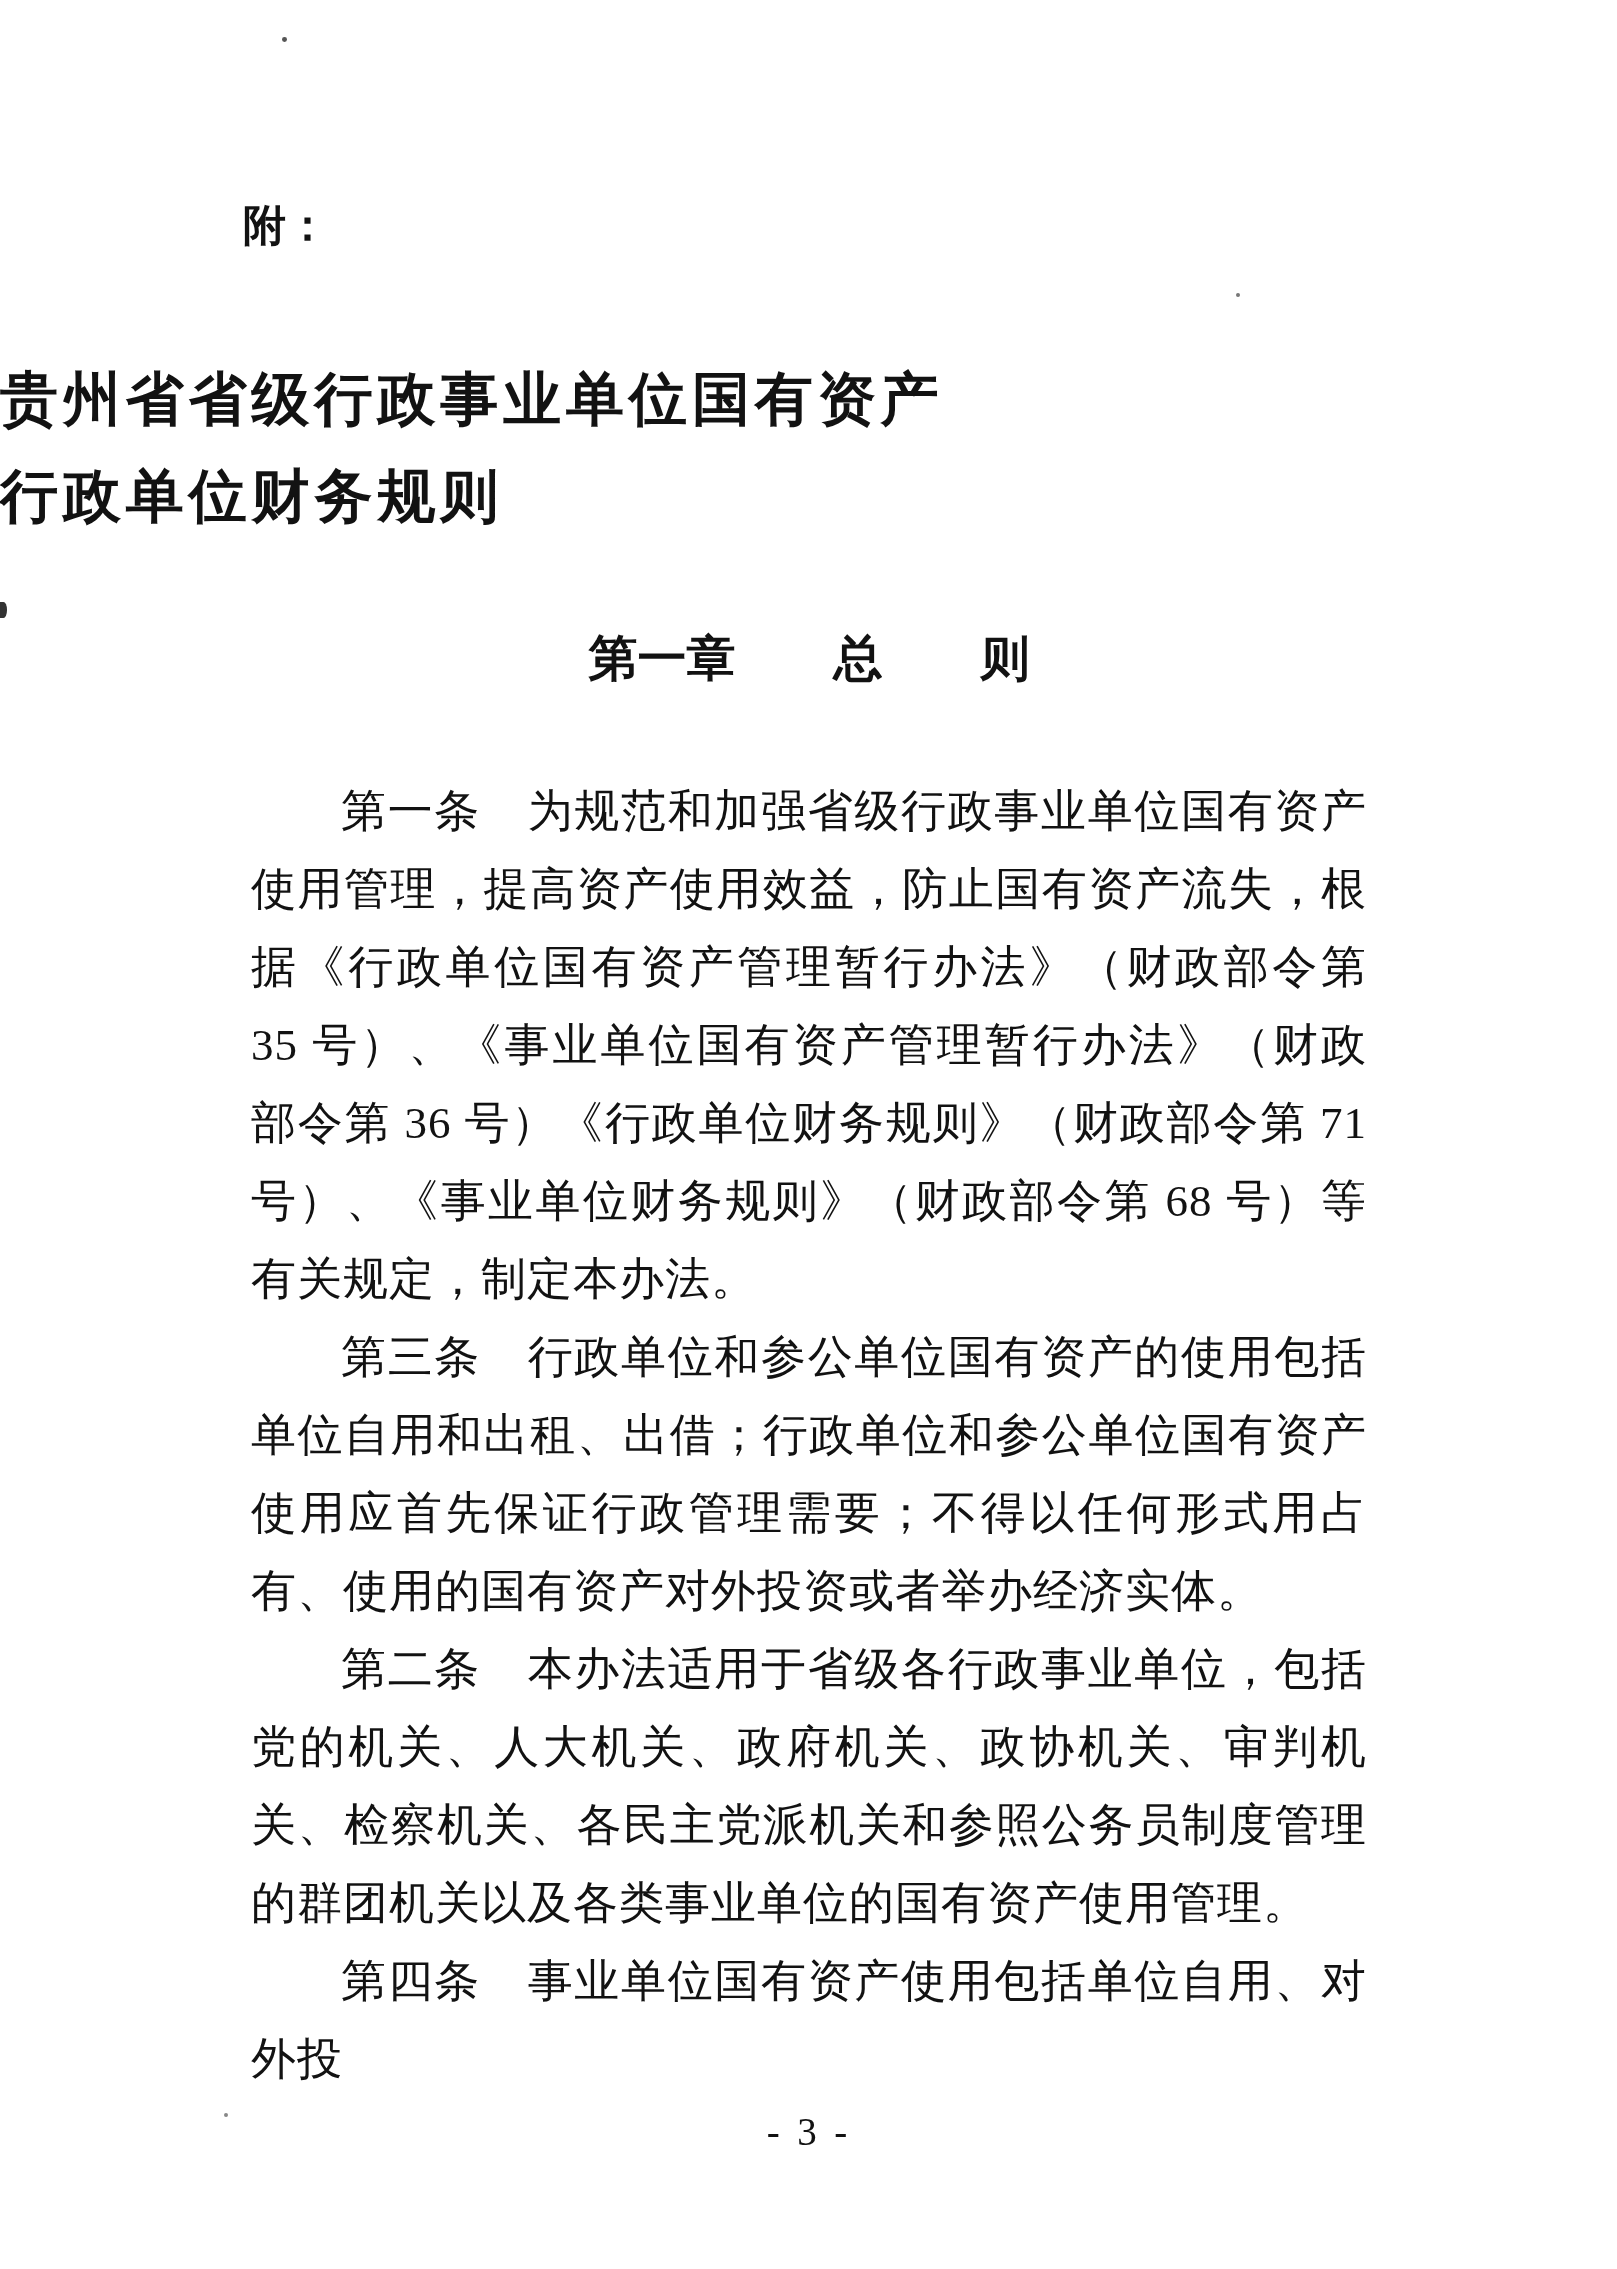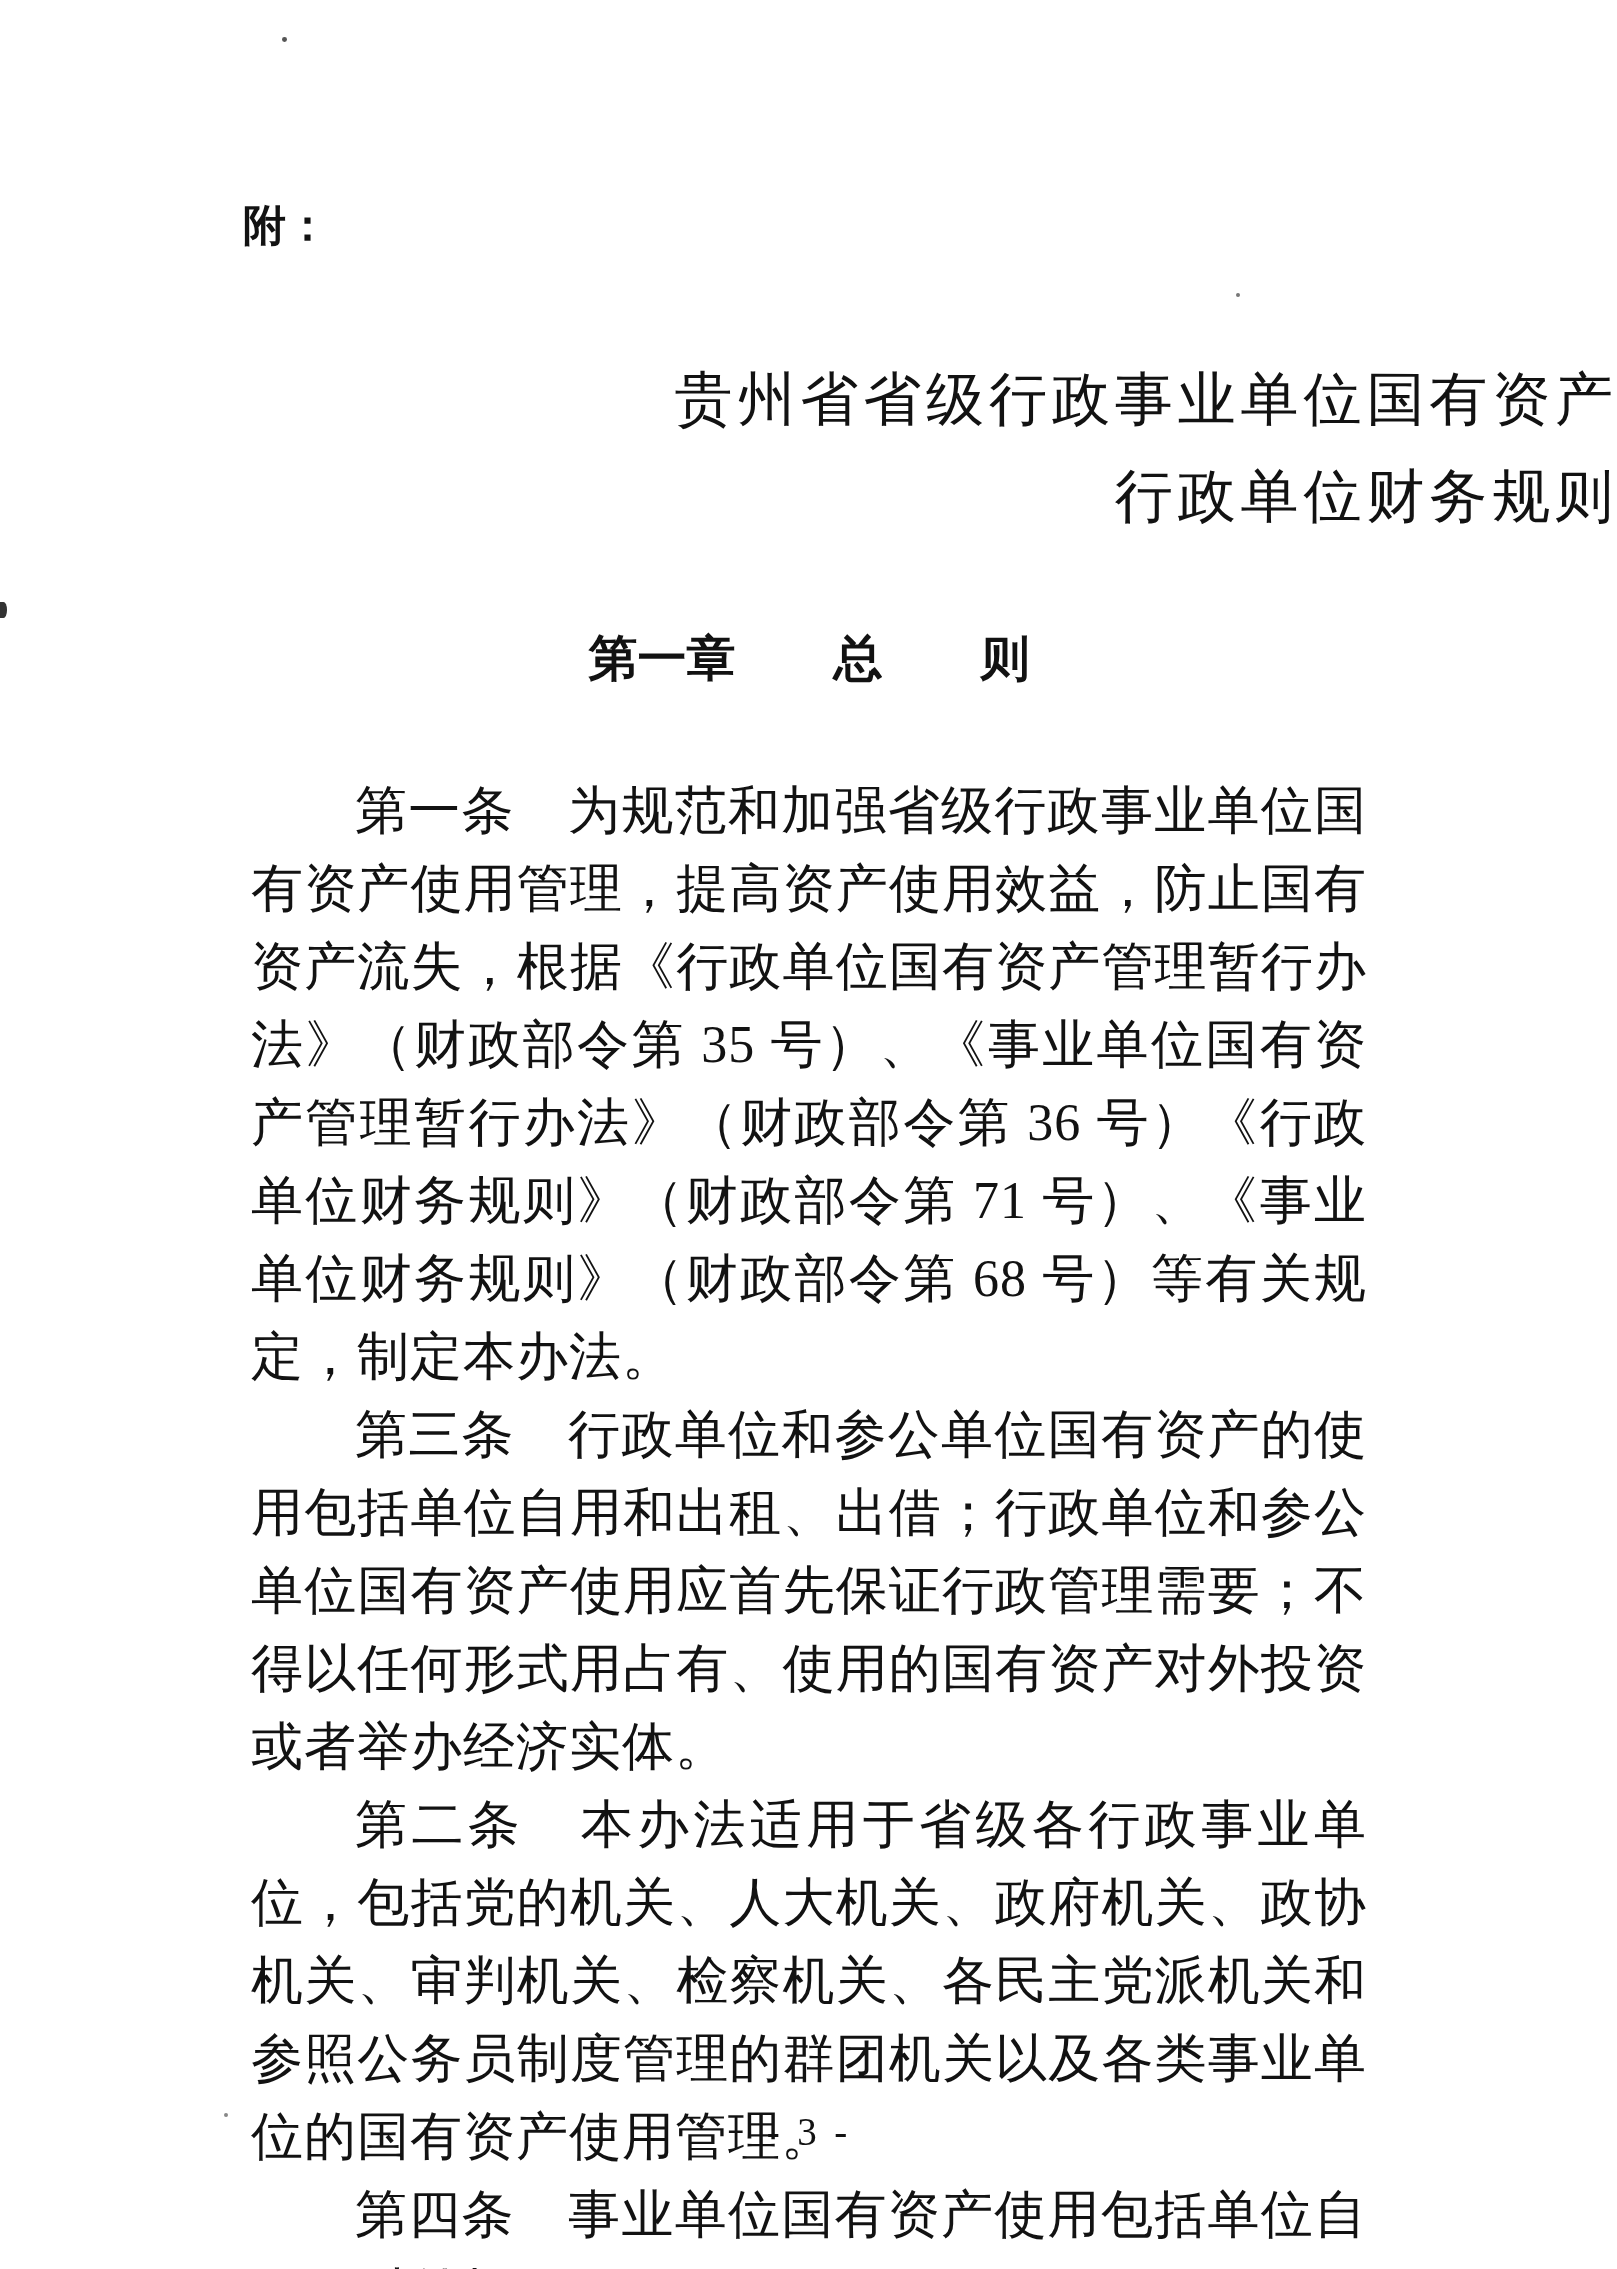--- a/index.html
+++ b/index.html
@@ -14,39 +14,39 @@
     overflow: hidden;
   }
   .attachment {
     padding: 196px 0 0 243px;
     font-size: 43px;
     line-height: 60px;
     font-weight: bold;
   }
   .doc-title {
     margin-top: 95px;
-    text-align: right;
+    text-align: left;
     font-size: 58px;
-    font-weight: normal;
+    font-weight: bold;
     line-height: 97px;
     letter-spacing: 4.9px;
   }
   .chapter {
     margin-top: 83px;
     text-align: center;
     font-size: 49px;
     font-weight: bold;
     line-height: 62px;
   }
   .body-text {
     margin: 82px auto 0 auto;
     width: 1116px;
   }
   .body-para {
-    font-size: 52px;
+    font-size: 45px;
     line-height: 78px;
     text-align: justify;
     text-indent: 2em;
     letter-spacing: 1px;
   }
   .page-number {
     position: absolute;
     left: 0;
     right: 0;
     bottom: 116px;

